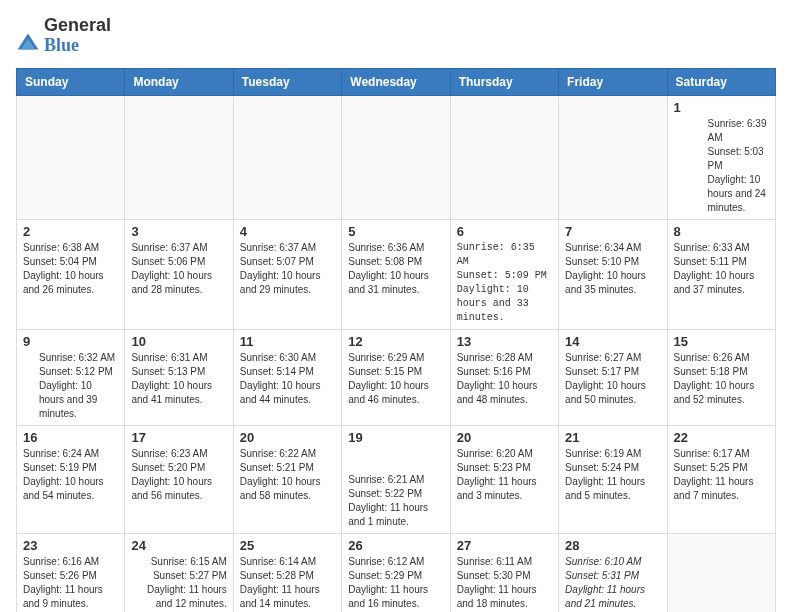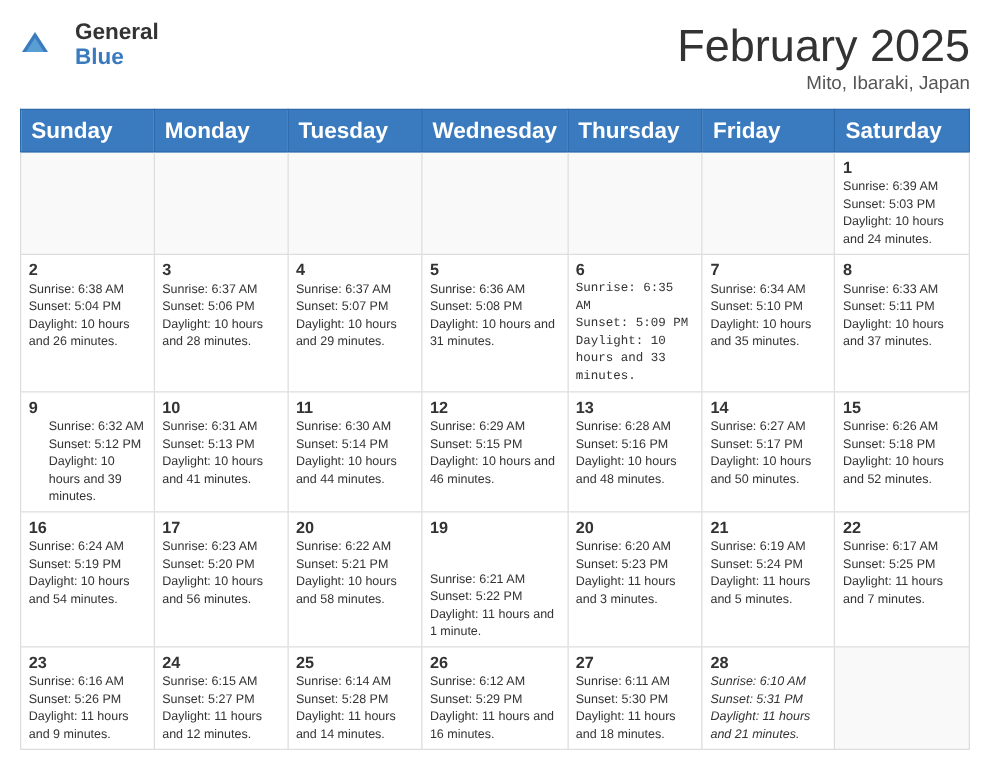--- a/index.html
+++ b/index.html
@@ -11,37 +11,38 @@
       padding: 16px;
     }
     .header {
       display: flex;
       justify-content: space-between;
       align-items: flex-start;
       margin-bottom: 12px;
     }
     .logo {
       display: flex;
-      align-items: center;
-      gap: 20px;
+      align-items: flex-end;
+      gap: 4px;
     }
     .logo-text {
       display: flex;
       flex-direction: column;
       line-height: 1.1;
     }
     .logo-general {
       font-size: 18px;
       font-weight: bold;
       color: #333;
     }
     .logo-blue {
       font-size: 18px;
       font-weight: bold;
       color: #3a7bbf;
+      font-family: Liberation Serif, serif;
     }
     .logo-icon {
       width: 24px;
       height: 24px;
     }
     .title-block {
       text-align: right;
     }
     .month-title {
       font-size: 36px;
@@ -55,21 +56,21 @@
     .calendar {
       width: 100%;
       border-collapse: collapse;
       border: 1px solid #ccc;
     }
     .calendar th {
       background-color: #3a7bbf;
       color: white;
       text-align: left;
       padding: 6px 8px;
-      font-size: 18px;
+      font-size: 12px;
       font-weight: bold;
       border: 1px solid #2d6aaa;
     }
     .calendar td {
       vertical-align: top;
       padding: 4px 6px;
       border: 1px solid #ddd;
       width: calc(100% / 7);
       min-height: 80px;
       height: 80px;
@@ -98,24 +99,20 @@
   <div class="logo">
     <svg class="logo-icon" viewBox="0 0 30 30" xmlns="http://www.w3.org/2000/svg">
       <polygon points="15,2 28,22 2,22" fill="#3a7bbf"></polygon>
       <polygon points="15,8 24,22 6,22" fill="#5a9fd4"></polygon>
     </svg>
     <div class="logo-text">
       <span class="logo-general">General</span>
       <span class="logo-blue">Blue</span>
     </div>
   </div>
-  <div class="title-block">
-    <div class="month-title">February 2025</div>
-    <div class="location">Mito, Ibaraki, Japan</div>
-  </div>
 </div>
 
 <table class="calendar">
   <thead>
     <tr>
     <th>Sunday</th>
         <th>Monday</th>
         <th>Tuesday</th>
         <th>Wednesday</th>
         <th>Thursday</th>
@@ -126,21 +123,21 @@
   <tbody id="calendar-body">
   <tr>
         <td class="empty"></td>
         <td class="empty"></td>
         <td class="empty"></td>
         <td class="empty"></td>
         <td class="empty"></td>
         <td class="empty"></td>
         <td>
           <div class="day-number">1</div>
-          <div class="day-info" style="white-space: pre-line;">Sunrise: 6:39 AM
+          <div class="day-info" style="white-space: pre-line; margin-left: 34px;">Sunrise: 6:39 AM
 Sunset: 5:03 PM
 Daylight: 10 hours and 24 minutes.</div>
         </td>
       </tr>
       <tr>
         <td>
           <div class="day-number">2</div>
           <div class="day-info" style="white-space: pre-line;">Sunrise: 6:38 AM
 Sunset: 5:04 PM
 Daylight: 10 hours and 26 minutes.</div>
@@ -272,21 +269,21 @@
       </tr>
       <tr>
         <td>
           <div class="day-number">23</div>
           <div class="day-info" style="white-space: pre-line;">Sunrise: 6:16 AM
 Sunset: 5:26 PM
 Daylight: 11 hours and 9 minutes.</div>
         </td>
         <td>
           <div class="day-number">24</div>
-          <div class="day-info" style="white-space: pre-line;">Sunrise: 6:15 AM
+          <div class="day-info" style="white-space: pre-line; text-align: right;">Sunrise: 6:15 AM
 Sunset: 5:27 PM
 Daylight: 11 hours and 12 minutes.</div>
         </td>
         <td>
           <div class="day-number">25</div>
           <div class="day-info" style="white-space: pre-line;">Sunrise: 6:14 AM
 Sunset: 5:28 PM
 Daylight: 11 hours and 14 minutes.</div>
         </td>
         <td>

